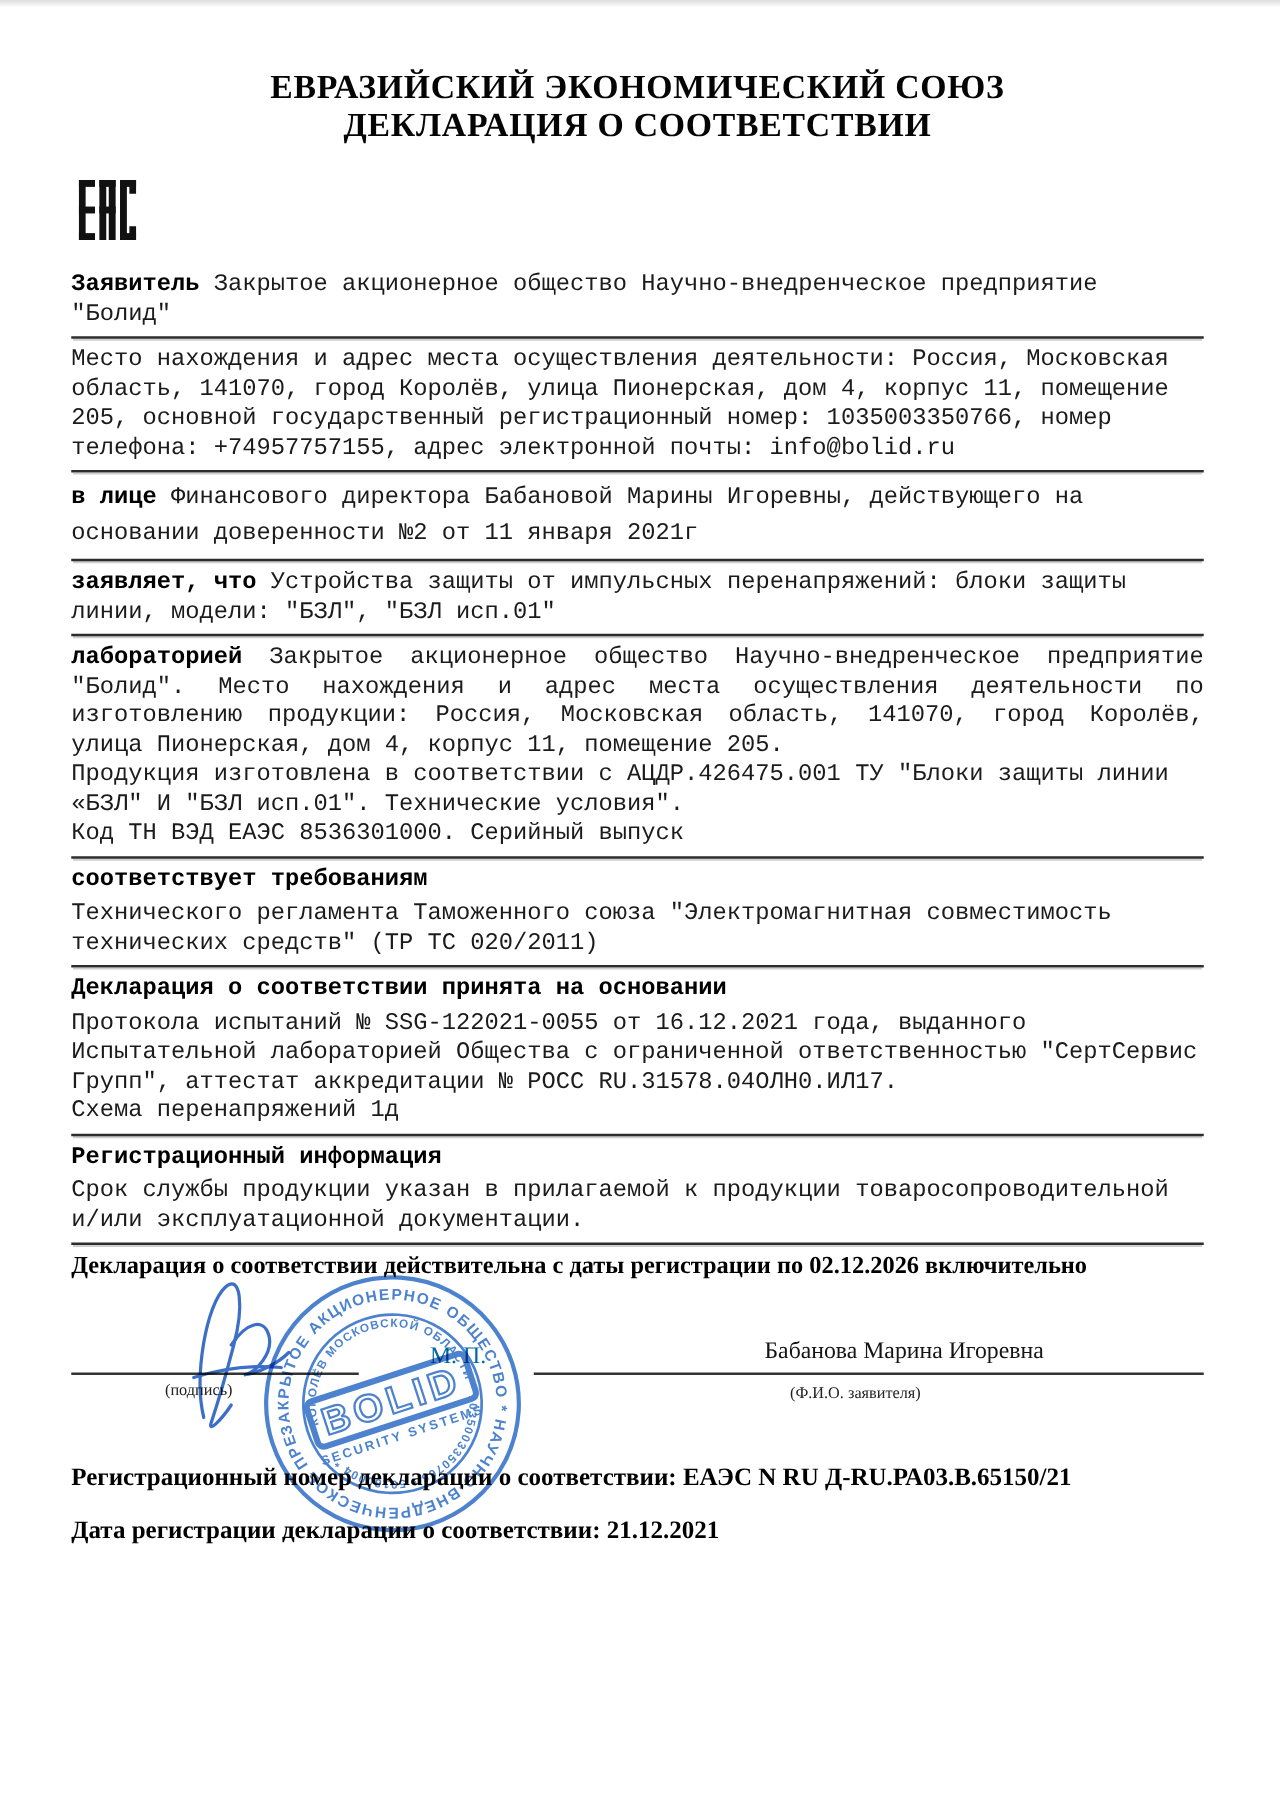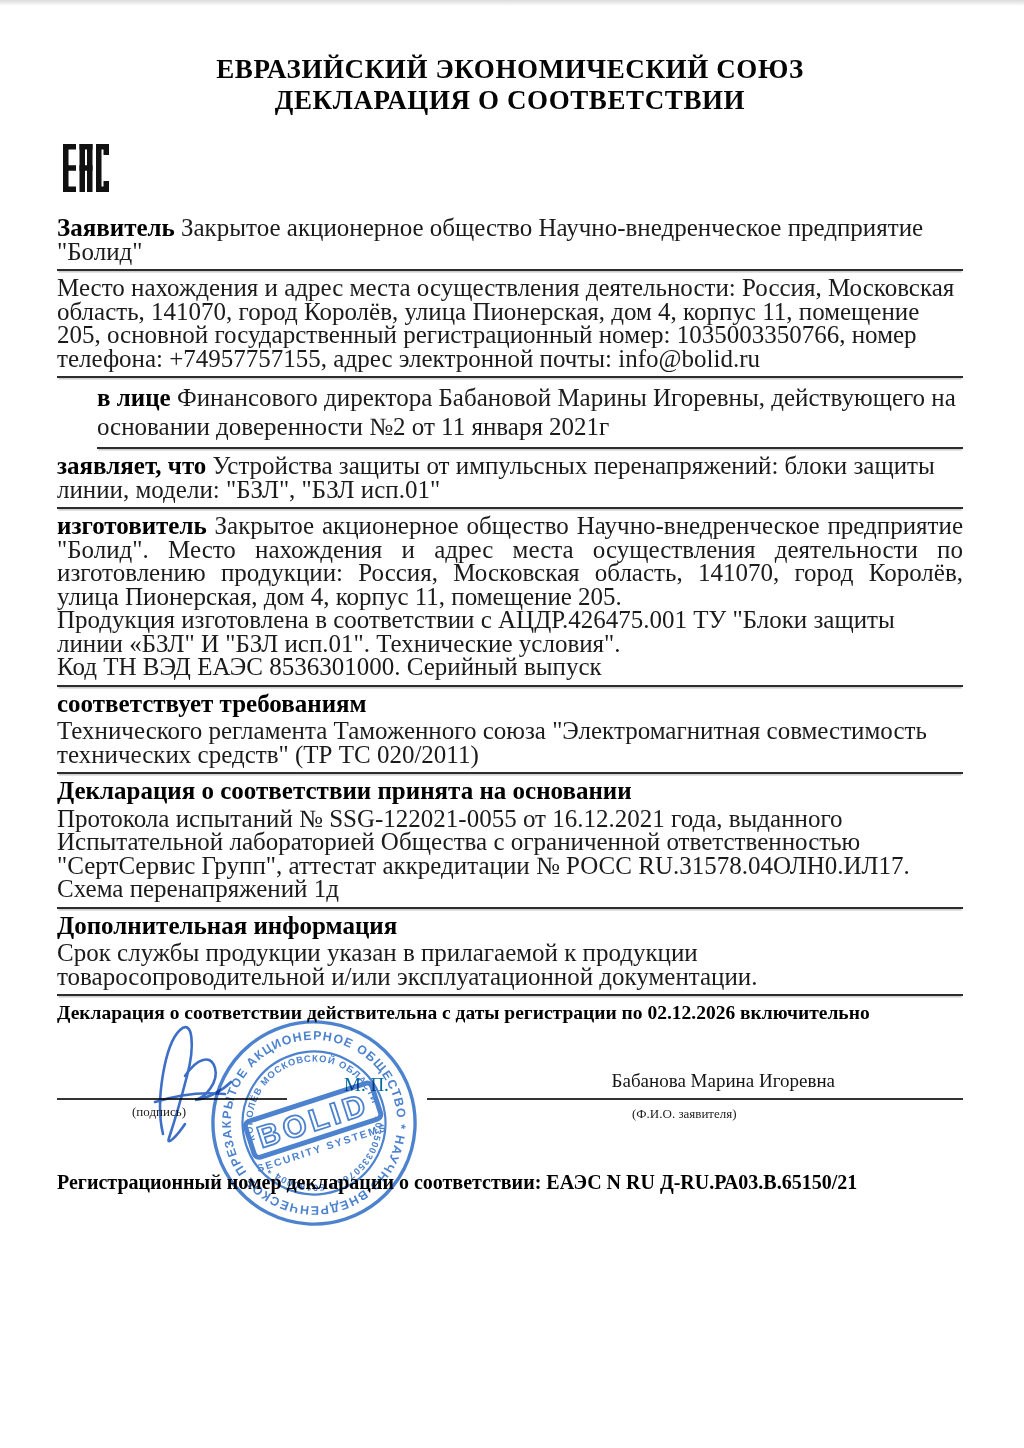--- a/index.html
+++ b/index.html
@@ -21,31 +21,32 @@
   .content{
     position:absolute;left:57px;top:0;width:906px;
   }
   .titles{
     margin-top:54px;text-align:center;
     font-weight:bold;font-size:27px;line-height:31px;color:#050505;
     letter-spacing:0.6px;
   }
   .eac-logo{margin-top:14px;margin-left:6px;width:46px;height:76px;display:block;}
   .sec{
-    font-size:25px;line-height:23.5px;
+    font-size:19px;line-height:23.5px;
     padding:5px 0 6px 0;
     border-bottom:2px solid #2d2d2d;
     box-shadow:0 3px 0 -1.4px rgba(80,80,80,.28);
+    font-family:Liberation Mono, monospace;
   }
   .sec b, .hdr{font-weight:bold;color:#000;}
   .hdr{display:block;}
   .justify{text-align:justify;}
   .sec .gap{display:block;height:4px;}
   .applicant-row{margin-top:5px;}
-  .inperson{line-height:29px;margin-left:40px;}
+  .inperson{line-height:29px;}
   .validity{
     font-weight:bold;color:#000;font-size:19.5px;
     padding:6px 0 4px 0;border-bottom:none;box-shadow:none;
   }
   .sig-area{
     position:relative;height:112px;margin-top:18px;
   }
   .sig-line{
     position:absolute;border-bottom:2px solid #333;
   }
@@ -123,42 +124,42 @@
       <span>Финансового директора Бабановой Марины Игоревны, действующего на основании доверенности №2 от 11 января 2021г</span>
     </div>
 
     <div class="sec">
       <b>заявляет, что</b>
       <span>Устройства защиты от импульсных перенапряжений: блоки защиты линии, модели: "БЗЛ", "БЗЛ исп.01"</span>
     </div>
 
     <div class="sec">
       <div class="justify">
-        <b>изготовитель</b>
+        <b>лабораторией</b>
         <span>Закрытое акционерное общество Научно-внедренческое предприятие "Болид". Место нахождения и адрес места осуществления деятельности по изготовлению продукции: Россия, Московская область, 141070, город Королёв, улица Пионерская, дом 4, корпус 11, помещение 205.</span>
       </div>
       <div>Продукция изготовлена в соответствии с АЦДР.426475.001 ТУ "Блоки защиты линии «БЗЛ" И "БЗЛ исп.01". Технические условия".</div>
       <div>Код ТН ВЭД ЕАЭС 8536301000. Серийный выпуск</div>
     </div>
 
     <div class="sec">
       <span class="hdr">соответствует требованиям</span>
       <span class="gap"></span>
       <span>Технического регламента Таможенного союза "Электромагнитная совместимость технических средств" (ТР ТС 020/2011)</span>
     </div>
 
     <div class="sec">
       <span class="hdr">Декларация о соответствии принята на основании</span>
       <span class="gap"></span>
       <span>Протокола испытаний № SSG-122021-0055 от 16.12.2021 года, выданного Испытательной лабораторией Общества с ограниченной ответственностью "СертСервис Групп", аттестат аккредитации № РОСС RU.31578.04ОЛН0.ИЛ17.</span>
       <div>Схема перенапряжений 1д</div>
     </div>
 
     <div class="sec">
-      <span class="hdr">Дополнительная информация</span>
+      <span class="hdr">Регистрационный информация</span>
       <span class="gap"></span>
       <span>Срок службы продукции указан в прилагаемой к продукции товаросопроводительной и/или эксплуатационной документации.</span>
     </div>
 
     <div class="validity">Декларация о соответствии действительна с даты регистрации по 02.12.2026 включительно</div>
 
     <div class="sig-area">
       <div class="sig-line left"></div>
       <div class="sig-caption cap-podpis">(подпись)</div>
       <div class="mp-label">М. П.</div>
@@ -189,14 +190,15 @@
             <textPath href="#ringInnerPath" startOffset="2">КОРОЛЁВ МОСКОВСКОЙ ОБЛАСТИ * 1035003350766 * 50180004 *</textPath>
           </text>
           <rect x="43" y="88" width="134" height="38" rx="5" stroke-width="5"></rect>
           <text x="110" y="118" text-anchor="middle" font-family="Liberation Sans, sans-serif" font-size="31" font-weight="bold" fill="#ffffff" stroke="#3471c7" stroke-width="1.8" letter-spacing="4">BOLID</text>
           <text x="110" y="140" text-anchor="middle" font-family="Liberation Sans, sans-serif" font-size="10.5" font-weight="bold" fill="#3471c7" stroke="none" letter-spacing="2">SECURITY SYSTEMS</text>
         </g>
       </svg>
     </div>
 
     <div class="reg-line">Регистрационный номер декларации о соответствии: ЕАЭС N RU Д-RU.РА03.В.65150/21</div>
+    <div class="reg-line date">Дата регистрации декларации о соответствии: 21.12.2021</div>
   </div>
 </div>
 
 </body></html>

